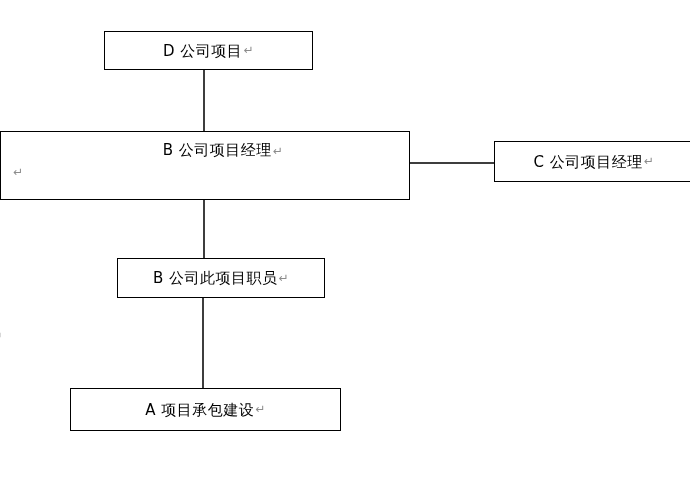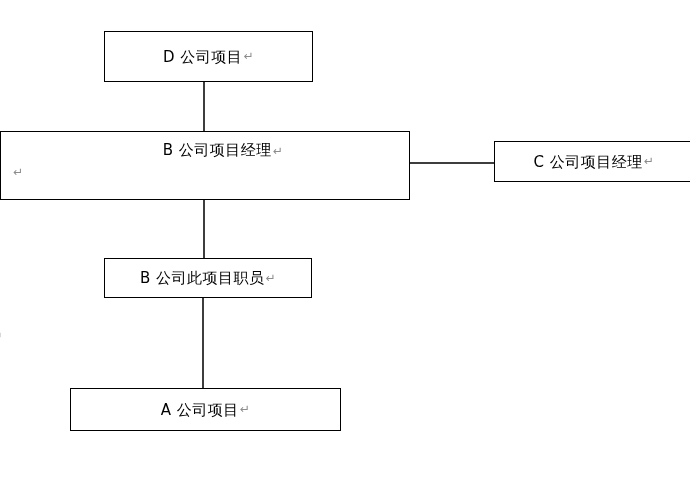--- a/index.html
+++ b/index.html
@@ -56,44 +56,44 @@
 </head>
 <body>
 
 <div class="canvas">
 
   <div class="connector" style="left:203px; top:69px; width:2px; height:63px;"></div>
   <div class="connector" style="left:409px; top:162px; width:85px; height:2px;"></div>
   <div class="connector" style="left:203px; top:199px; width:2px; height:60px;"></div>
   <div class="connector" style="left:202px; top:296px; width:2px; height:93px;"></div>
 
-  <div class="node" style="left:104px; top:31px; width:209px; height:51px;">
+  <div class="node" style="left:104px; top:31px; width:209px; height:39px;">
     <span>D 公司项目</span>
       <span class="pilcrow">↵</span>
   </div>
 
   <div class="node multi" style="left:0px; top:131px; width:410px; height:69px;">
     <div class="para-1">
       <span>B 公司项目经理</span><span class="pilcrow">↵</span>
     </div>
     <div class="para-2">
       <span class="pilcrow">↵</span>
     </div>
   </div>
 
   <div class="node" style="left:494px; top:141px; width:200px; height:41px;">
     <span>C 公司项目经理</span>
       <span class="pilcrow">↵</span>
   </div>
 
-  <div class="node" style="left:104px; top:258px; width:208px; height:40px;">
+  <div class="node" style="left:117px; top:258px; width:208px; height:40px;">
     <span>B 公司此项目职员</span>
       <span class="pilcrow">↵</span>
   </div>
 
   <div class="node" style="left:70px; top:388px; width:271px; height:43px;">
-    <span>A 公司项目</span>
+    <span>A 项目承包建设</span>
       <span class="pilcrow">↵</span>
   </div>
 
   <span class="stray-mark" style="left:-8px; top:330px;">↵</span>
 
 </div>
 
 </body></html>

